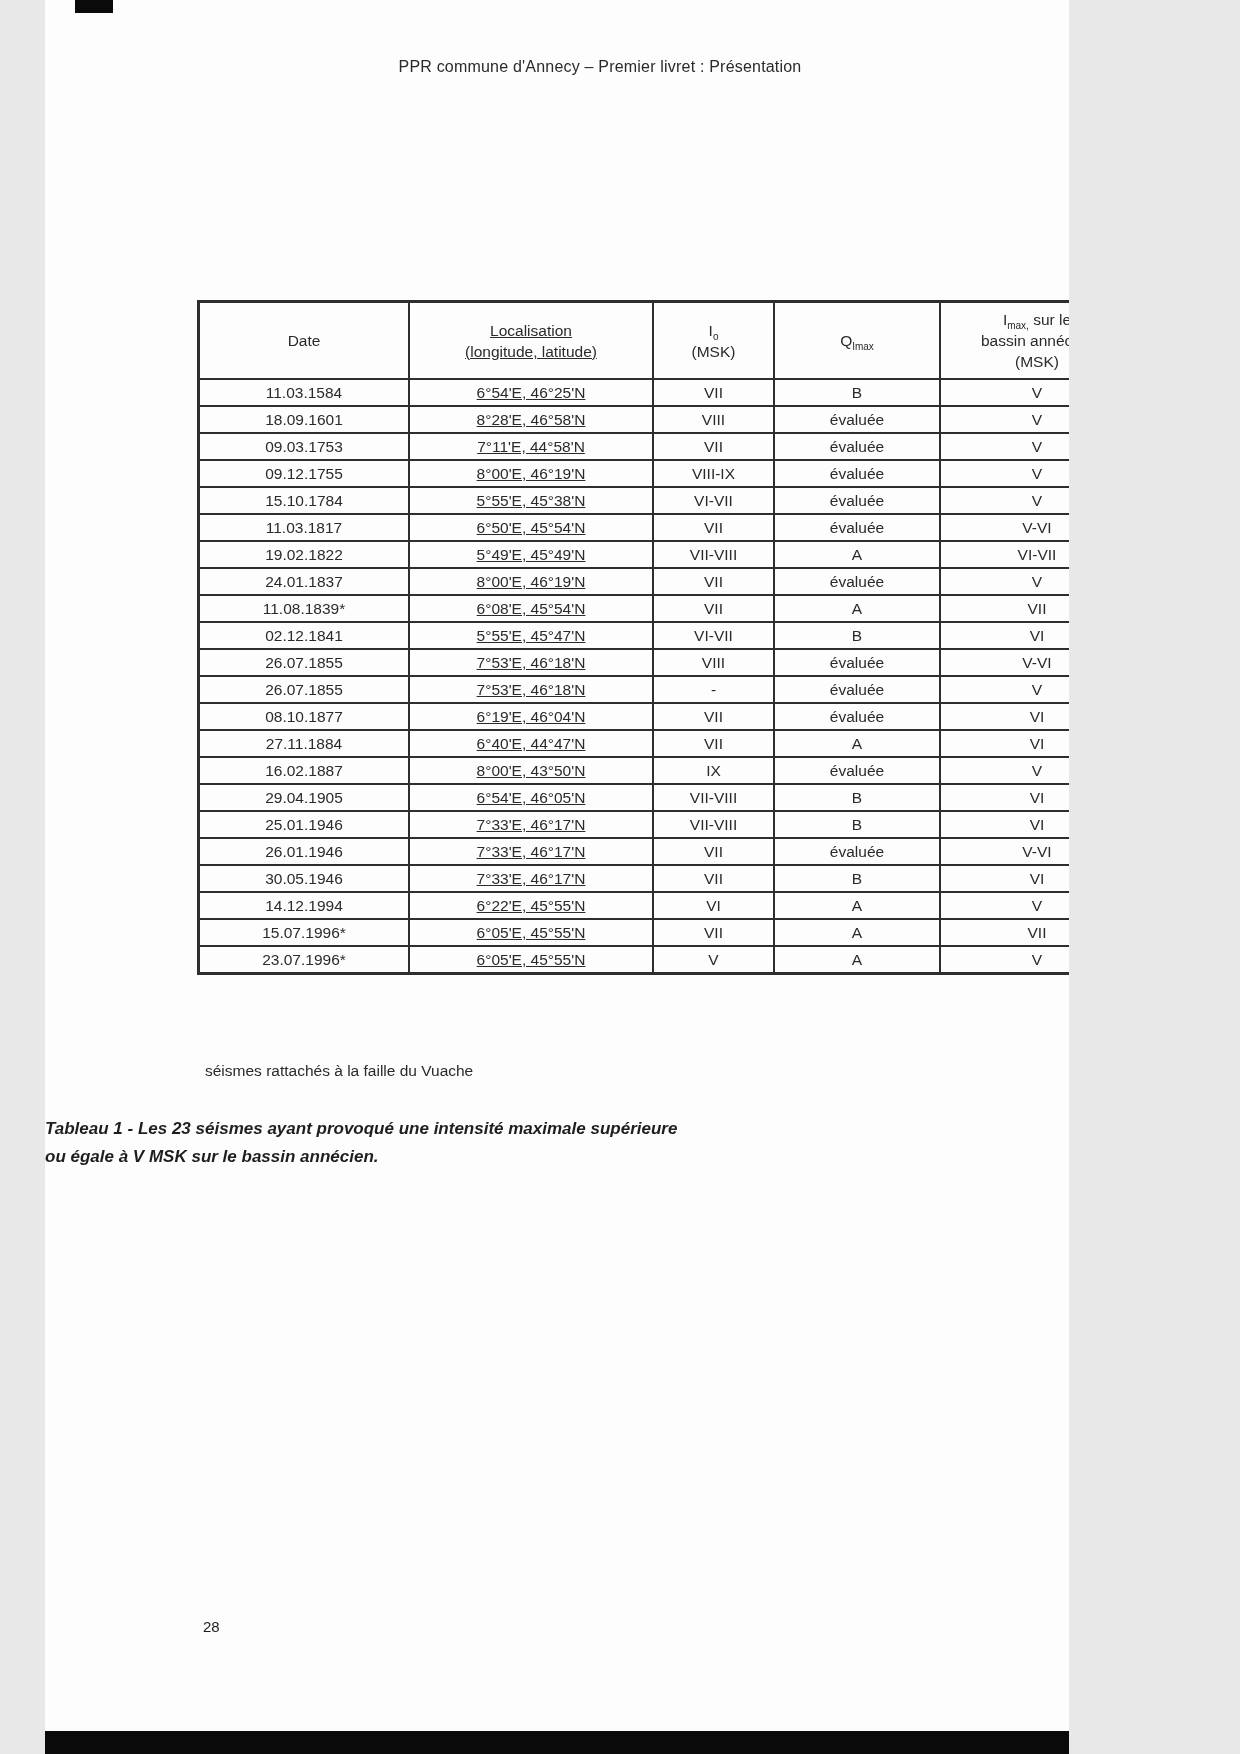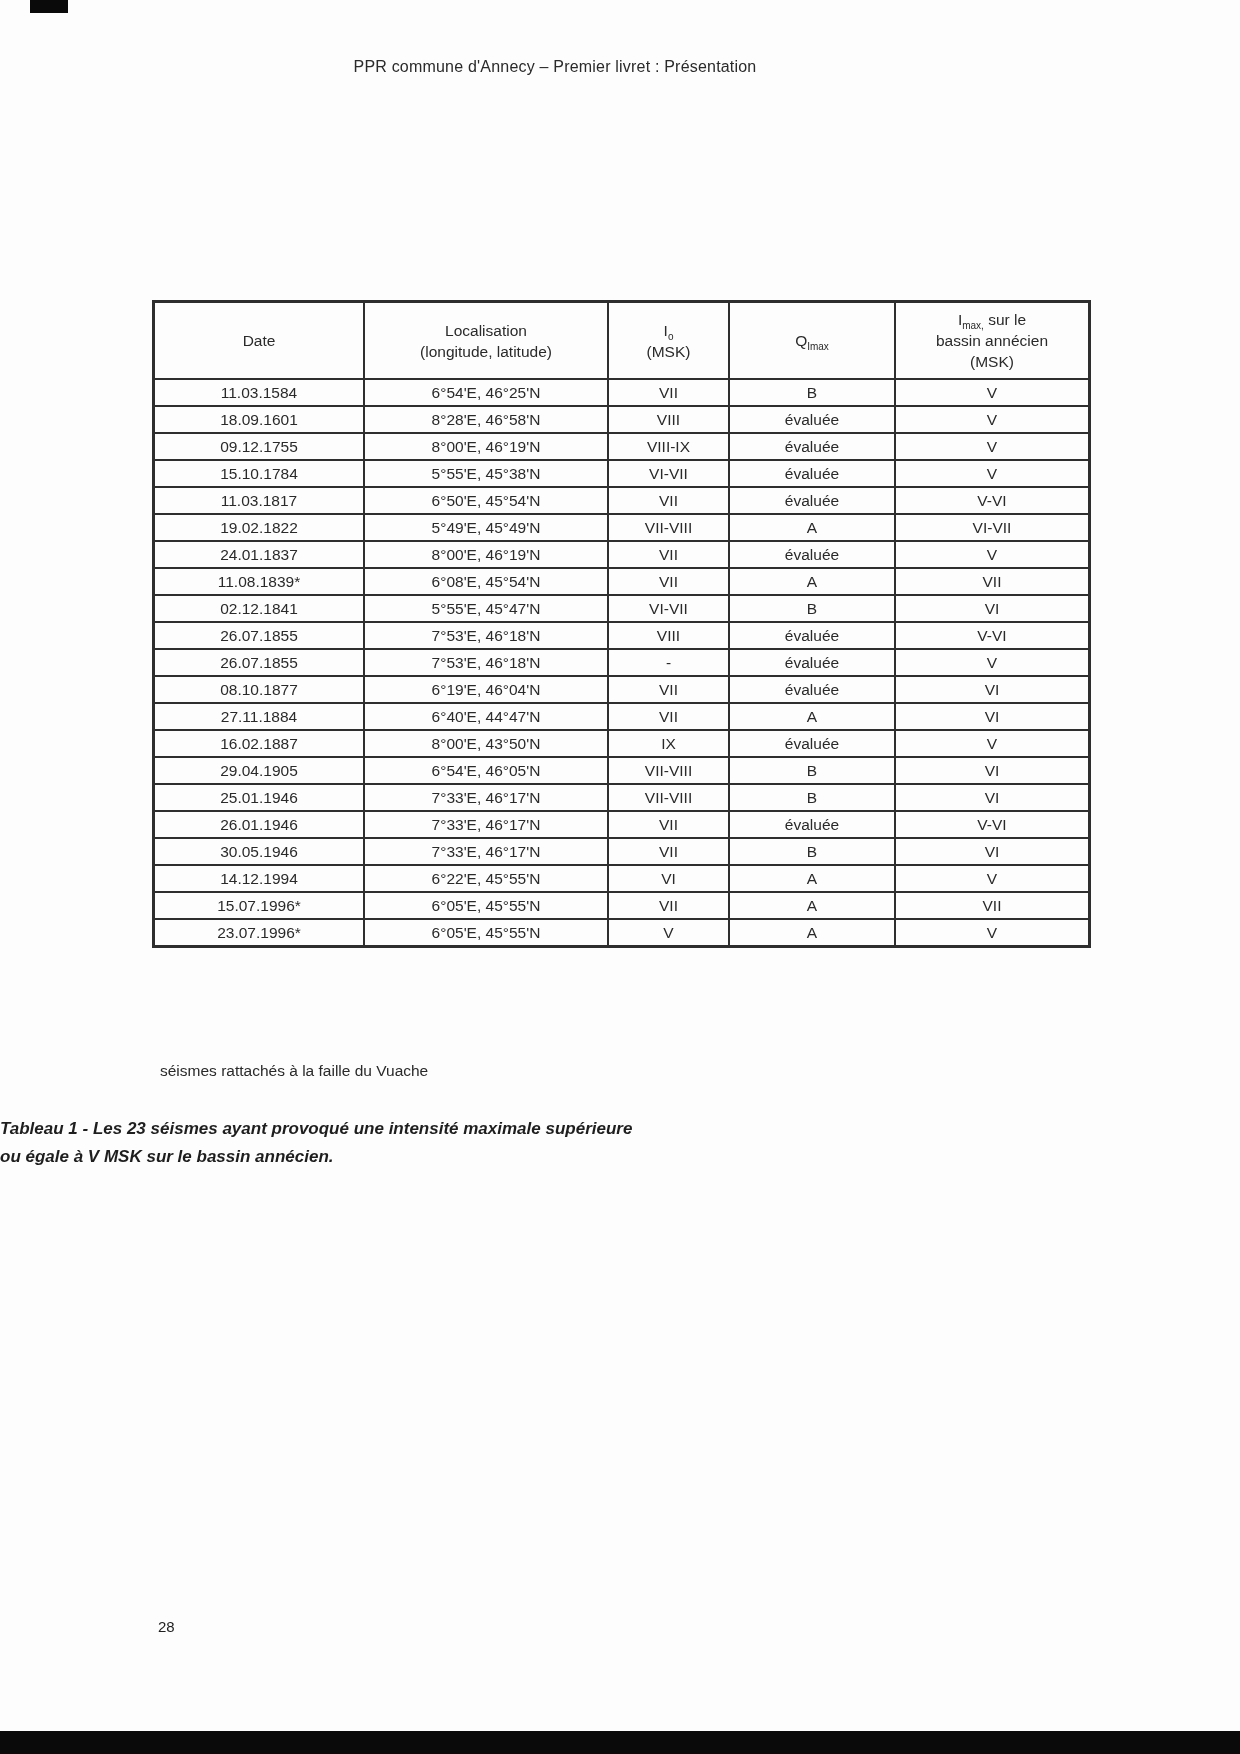--- a/index.html
+++ b/index.html
@@ -2,24 +2,25 @@
 <html><head>
 <meta charset="utf-8">
 <style>
   html, body { margin:0; padding:0; }
   body {
     font-family: "Liberation Sans", sans-serif;
     background:#e8e8e8;
   }
   .page {
     position:relative;
-    width:1240px; height:1754px;
+    width:1024px; height:1754px;
     background:#fdfdfd;
     overflow:hidden;
     color:#222;
+    margin-left:45px;
   }
   
   .scan-mark-topleft {
     position:absolute; left:30px; top:0; width:38px; height:13px; background:#0a0a0a;
   }
   .scan-bar-bottom {
     position:absolute; left:0; top:1731px; width:1240px; height:23px; background:#0a0a0a;
   }
 
   .doc-header {
@@ -44,21 +45,21 @@
     padding:6px 2px; line-height:21px;
     height:62px;
   }
   table.seism-table td {
     font-size:15.5px; color:#2a2a2a;
     text-align:center; vertical-align:middle;
     padding:0 2px; height:25px; line-height:25px;
     white-space:nowrap; overflow:hidden;
   }
   .col-date { width:204px; }
-  .col-loc  { width:238px; }
+  .col-loc  { width:238px;text-decoration:underline; }
   .col-i0   { width:115px; }
   .col-q    { width:160px; }
   .col-imax { width:188px; }
   sub { font-size:10px; line-height:0; }
 
   .footnote {
     position:absolute; left:160px; top:1062px;
     font-size:15.5px; color:#2a2a2a;
   }
   .caption {
@@ -114,20 +115,27 @@
     </tr>
 
     <tr>
       <td class="col-date">18.09.1601</td>
       <td class="col-loc">8°28'E, 46°58'N</td>
       <td class="col-i0">VIII</td>
       <td class="col-q">évaluée</td>
       <td class="col-imax">V</td>
     </tr>
 
+    <tr>
+      <td class="col-date">09.03.1753</td>
+      <td class="col-loc">7°11'E, 44°58'N</td>
+      <td class="col-i0">VII</td>
+      <td class="col-q">évaluée</td>
+      <td class="col-imax">V</td>
+    </tr>
 
     <tr>
       <td class="col-date">09.12.1755</td>
       <td class="col-loc">8°00'E, 46°19'N</td>
       <td class="col-i0">VIII-IX</td>
       <td class="col-q">évaluée</td>
       <td class="col-imax">V</td>
     </tr>
 
     <tr>

